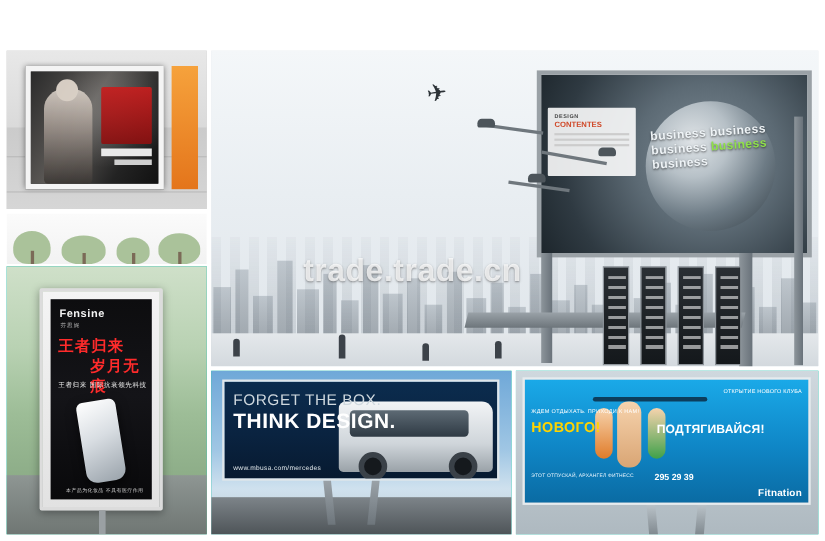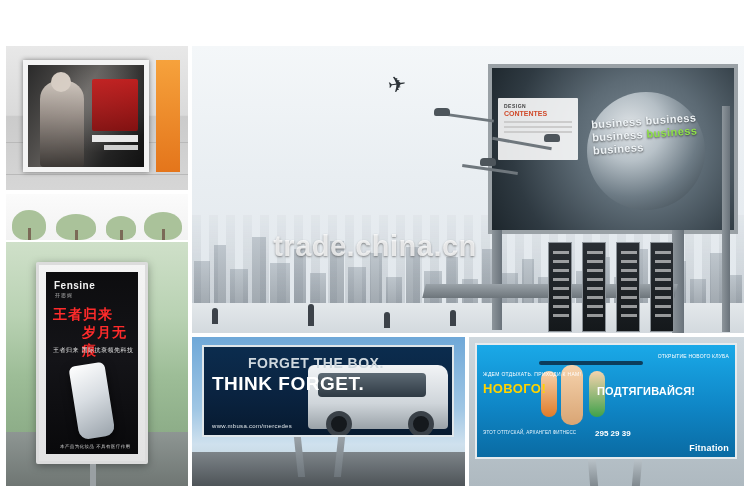--- a/index.html
+++ b/index.html
@@ -202,21 +202,21 @@
   
   .cell-e { left: 186px; top: 291px; width: 273px; height: 149px; }
   .e-sky { position:absolute; inset:0; background: linear-gradient(180deg,#6fa8d8 0%, #9fc6e4 48%, #cfe1ee 72%, #b9c6cc 100%); }
   .e-road { position:absolute; left:0; bottom:0; width:273px; height:34px; background: linear-gradient(180deg,#7d8489,#4e5458); }
   .e-board {
     position:absolute; left:10px; top:8px; width:252px; height:92px;
     background: linear-gradient(180deg,#0b2c4e 0%, #0a2340 55%, #071a30 100%);
     border:2px solid #dfe6ea;
     overflow:hidden;
   }
-  .e-t1 { position:absolute; left:8px; top:8px; color:#cfd8de; font-size:14px; font-weight:bold; letter-spacing:.5px;margin-left:36px; }
+  .e-t1 { position:absolute; left:8px; top:8px; color:#cfd8de; font-size:14px; font-weight:normal; letter-spacing:.5px; }
   .e-t2 { position:absolute; left:8px; top:26px; color:#ffffff; font-size:19px; font-weight:bold; letter-spacing:.5px; }
   .e-t3 { position:absolute; left:8px; bottom:6px; color:#dfe6ea; font-size:6px; letter-spacing:.3px; }
   .e-car {
     position:absolute; right:4px; top:18px; width:140px; height:64px;
     background: linear-gradient(180deg,#f2f4f6 0%, #cfd5da 60%, #9aa2a8 100%);
     border-radius:6px 10px 4px 4px;
   }
   .e-car:before{
     content:""; position:absolute; left:10px; top:8px; width:108px; height:24px;
     background: linear-gradient(180deg,#5d6a74,#2f3a44); border-radius:4px;
@@ -394,21 +394,21 @@
 
     <div class="cell cell-e">
       <div class="e-sky"></div>
       <div class="e-road"></div>
       <div class="e-board">
         <div class="e-car">
           <span class="e-wheel" style="left:18px;"></span>
           <span class="e-wheel" style="right:14px;"></span>
         </div>
         <div class="e-t1">FORGET THE BOX.</div>
-        <div class="e-t2">THINK FORGET.</div>
+        <div class="e-t2">THINK DESIGN.</div>
         <div class="e-t3">www.mbusa.com/mercedes</div>
       </div>
       <div class="e-legs">
         <span class="e-leg" style="left:0; transform:skewX(6deg);"></span>
         <span class="e-leg" style="left:40px; transform:skewX(-6deg);"></span>
       </div>
     </div>
 
     <div class="cell cell-f">
       <div class="f-sky"></div>
@@ -427,17 +427,17 @@
       </div>
       <div class="f-legs">
         <span class="f-leg" style="left:0; transform:skewX(5deg);"></span>
         <span class="f-leg" style="left:44px; transform:skewX(-5deg);"></span>
       </div>
     </div>
 
   </div>
 
   <div class="watermark">
-    <span class="wm-text">trade.china.cn</span>
+    <span class="wm-text">trade.trade.cn</span>
   </div>
 
   <div class="footer-space"></div>
 </div>
 
 </body></html>

